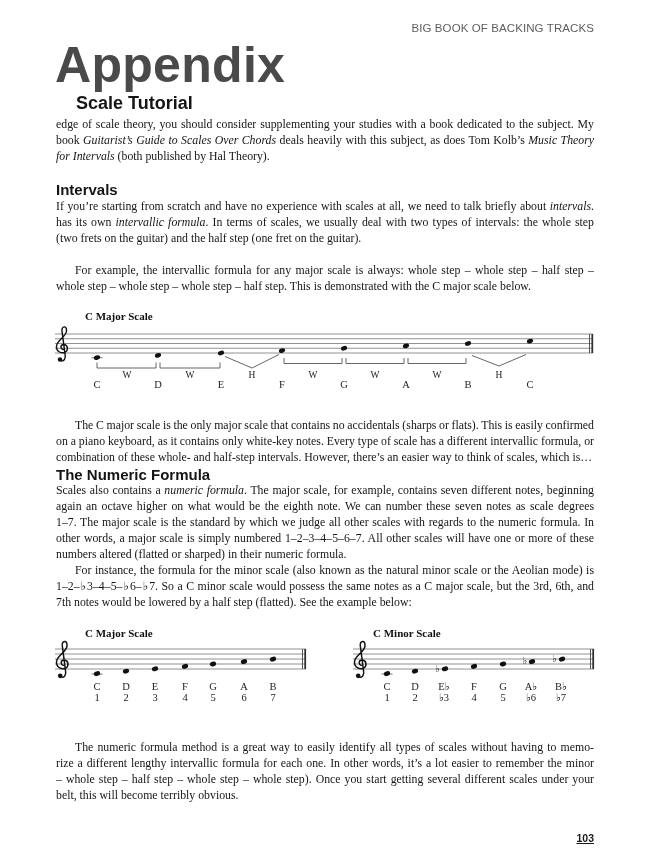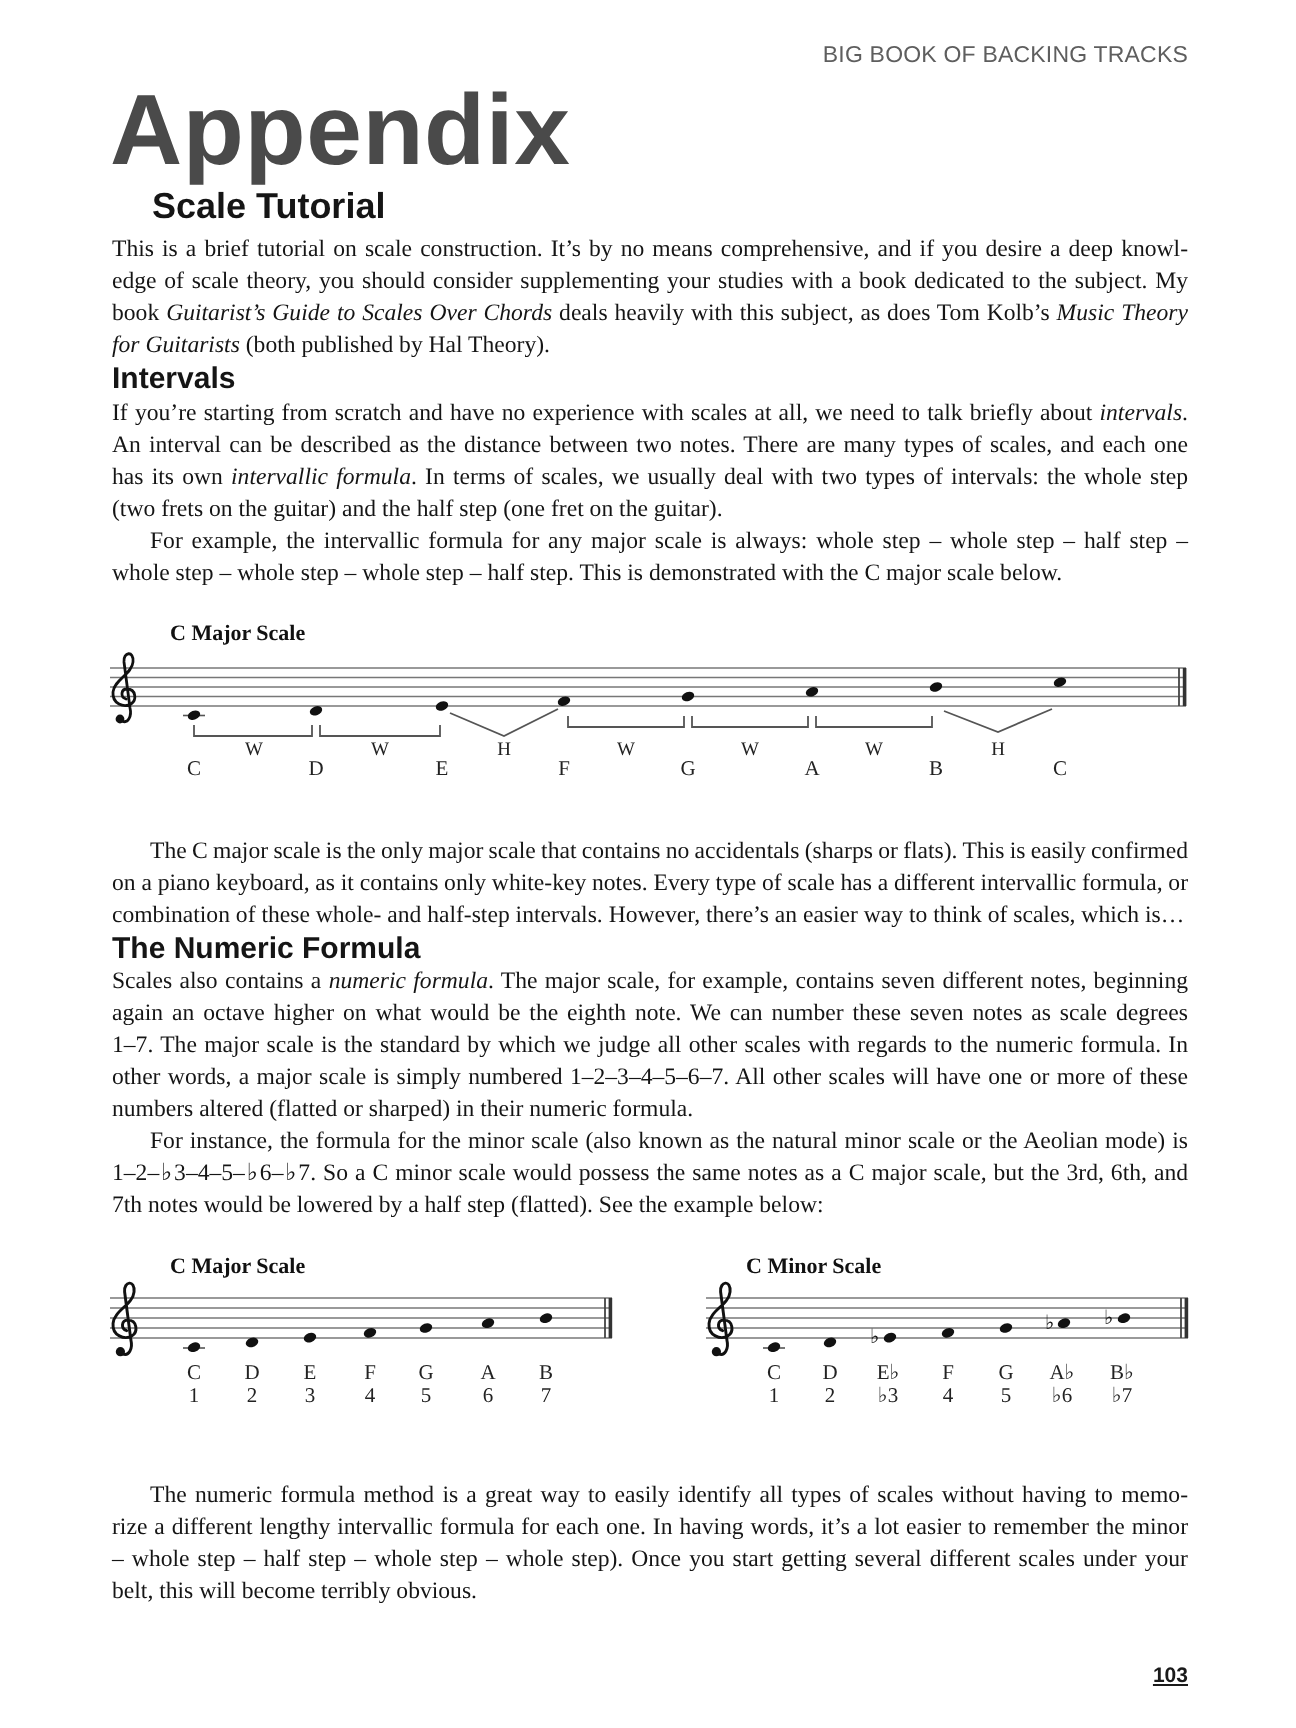--- a/index.html
+++ b/index.html
@@ -91,30 +91,28 @@
 </head>
 <body>
 
 <div class="page">
 
   <div class="running-title">BIG BOOK OF BACKING TRACKS</div>
   <div class="page-title">Appendix</div>
 
   <div class="h2 big" style="top:94px">Scale Tutorial</div>
   <div class="para" style="top:116px">
-    <div class="ln"><span>This is a brief tutorial on scale construction. It’s by no means comprehensive, and if you desire a deep knowl-</span></div>
     <div class="ln"><span>edge of scale theory, you should consider supplementing your studies with a book dedicated to the subject. My</span></div>
     <div class="ln"><span>book </span><span class="it">Guitarist’s Guide to Scales Over Chords</span><span> deals heavily with this subject, as does Tom Kolb’s </span><span class="it">Music Theory</span></div>
-    <div class="ln last"><span class="it">for Guitarists</span><span> (both published by Hal Theory).</span></div>
+    <div class="ln last"><span class="it">for Intervals</span><span> (both published by Hal Theory).</span></div>
   </div>
 
   <div class="h2 mid" style="top:182px">Intervals</div>
   <div class="para" style="top:198px">
     <div class="ln"><span>If you’re starting from scratch and have no experience with scales at all, we need to talk briefly about </span><span class="it">intervals</span><span>.</span></div>
-    <div class="ln"><span>An interval can be described as the distance between two notes. There are many types of scales, and each one</span></div>
     <div class="ln"><span>has its own </span><span class="it">intervallic formula</span><span>. In terms of scales, we usually deal with two types of intervals: the whole step</span></div>
     <div class="ln last"><span>(two frets on the guitar) and the half step (one fret on the guitar).</span></div>
   </div>
   <div class="para" style="top:262px">
     <div class="ln ind"><span>For example, the intervallic formula for any major scale is always: whole step – whole step – half step –</span></div>
     <div class="ln last"><span>whole step – whole step – whole step – half step. This is demonstrated with the C major scale below.</span></div>
   </div>
 
   <svg class="fig" style="top:300px" width="648" height="100" viewBox="0 300 648 100">
     <defs>
@@ -288,19 +286,19 @@
         <text class="note-label" x="474" y="701">4</text>
         <text class="note-label" x="503" y="701">5</text>
         <text class="note-label" x="531" y="701">♭6</text>
         <text class="note-label" x="561" y="701">♭7</text>
       </g>
     </g>
   </svg>
 
   <div class="para" style="top:739px">
     <div class="ln ind"><span>The numeric formula method is a great way to easily identify all types of scales without having to memo-</span></div>
-    <div class="ln"><span>rize a different lengthy intervallic formula for each one. In having words, it’s a lot easier to remember the minor</span></div>
+    <div class="ln"><span>rize a different lengthy intervallic formula for each one. In other words, it’s a lot easier to remember the minor</span></div>
     <div class="ln"><span>– whole step – half step – whole step – whole step). Once you start getting several different scales under your</span></div>
     <div class="ln last"><span>belt, this will become terribly obvious.</span></div>
   </div>
 
   <div class="page-number">103</div>
 </div>
 
 </body></html>

